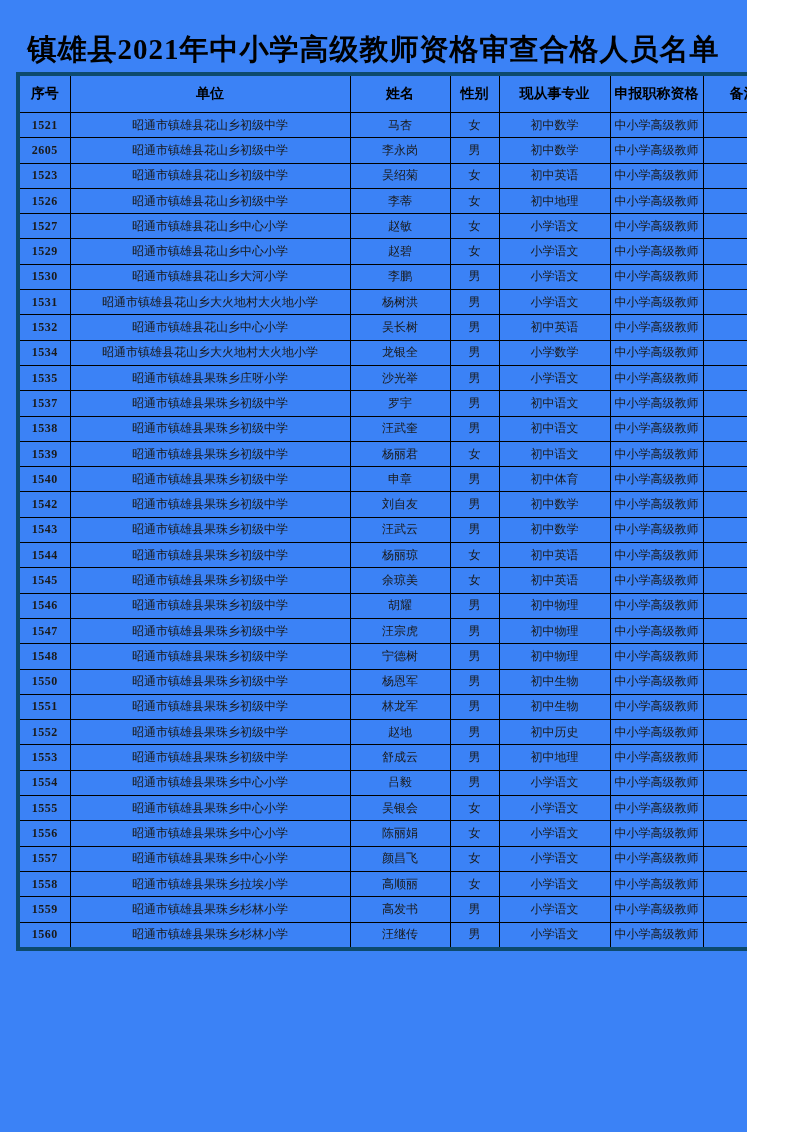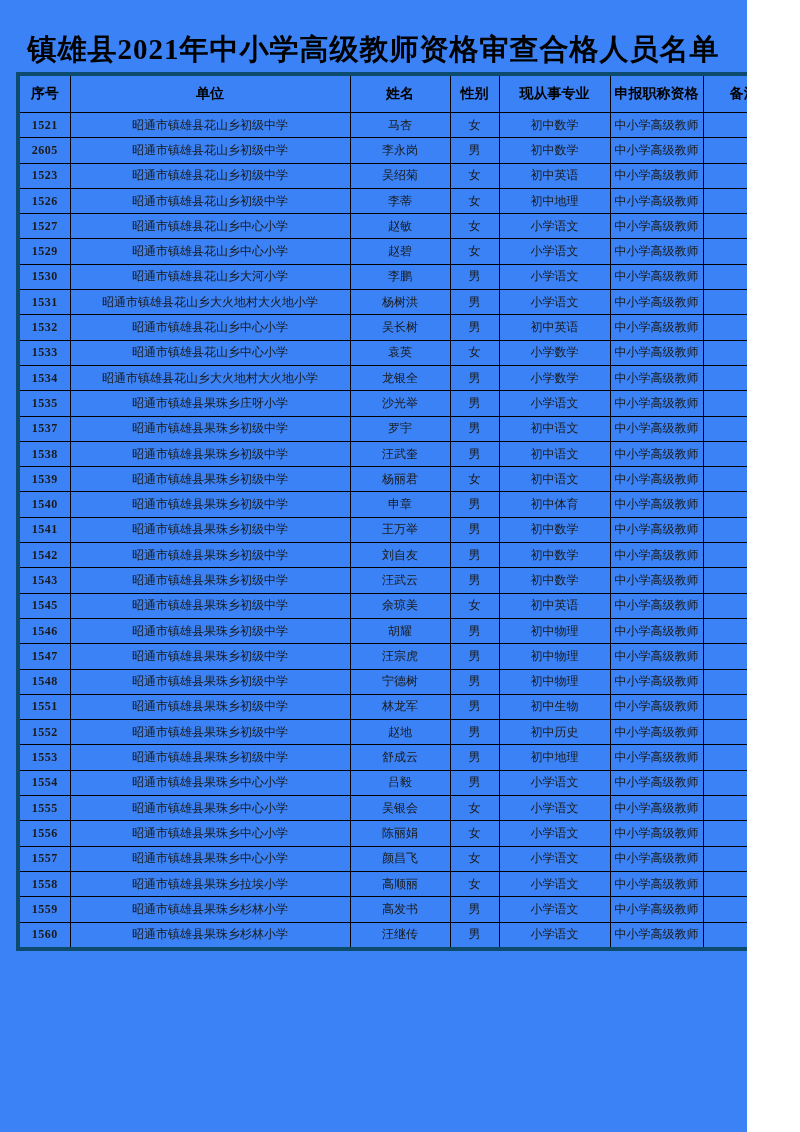--- a/index.html
+++ b/index.html
@@ -166,29 +166,20 @@
         <tr>
           <td class="cell-serial">1532</td>
           <td class="cell-unit">昭通市镇雄县花山乡中心小学</td>
           <td class="cell-name">吴长树</td>
           <td class="cell-gender">男</td>
           <td class="cell-major">初中英语</td>
           <td class="cell-qualification">中小学高级教师</td>
           <td class="cell-remark"></td>
         </tr>
         <tr>
-          <td class="cell-serial">1533</td>
-          <td class="cell-unit">昭通市镇雄县花山乡中心小学</td>
-          <td class="cell-name">袁英</td>
-          <td class="cell-gender">女</td>
-          <td class="cell-major">小学数学</td>
-          <td class="cell-qualification">中小学高级教师</td>
-          <td class="cell-remark"></td>
-        </tr>
-        <tr>
           <td class="cell-serial">1534</td>
           <td class="cell-unit">昭通市镇雄县花山乡大火地村大火地小学</td>
           <td class="cell-name">龙银全</td>
           <td class="cell-gender">男</td>
           <td class="cell-major">小学数学</td>
           <td class="cell-qualification">中小学高级教师</td>
           <td class="cell-remark"></td>
         </tr>
         <tr>
           <td class="cell-serial">1535</td>
@@ -229,43 +220,43 @@
         <tr>
           <td class="cell-serial">1540</td>
           <td class="cell-unit">昭通市镇雄县果珠乡初级中学</td>
           <td class="cell-name">申章</td>
           <td class="cell-gender">男</td>
           <td class="cell-major">初中体育</td>
           <td class="cell-qualification">中小学高级教师</td>
           <td class="cell-remark"></td>
         </tr>
         <tr>
-          <td class="cell-serial">1541</td>
-          <td class="cell-unit">昭通市镇雄县果珠乡初级中学</td>
-          <td class="cell-name">王万举</td>
+          <td class="cell-serial">1542</td>
+          <td class="cell-unit">昭通市镇雄县果珠乡初级中学</td>
+          <td class="cell-name">刘自友</td>
           <td class="cell-gender">男</td>
           <td class="cell-major">初中数学</td>
           <td class="cell-qualification">中小学高级教师</td>
           <td class="cell-remark"></td>
         </tr>
         <tr>
-          <td class="cell-serial">1542</td>
-          <td class="cell-unit">昭通市镇雄县果珠乡初级中学</td>
-          <td class="cell-name">刘自友</td>
+          <td class="cell-serial">1543</td>
+          <td class="cell-unit">昭通市镇雄县果珠乡初级中学</td>
+          <td class="cell-name">汪武云</td>
           <td class="cell-gender">男</td>
           <td class="cell-major">初中数学</td>
           <td class="cell-qualification">中小学高级教师</td>
           <td class="cell-remark"></td>
         </tr>
         <tr>
-          <td class="cell-serial">1543</td>
-          <td class="cell-unit">昭通市镇雄县果珠乡初级中学</td>
-          <td class="cell-name">汪武云</td>
-          <td class="cell-gender">男</td>
-          <td class="cell-major">初中数学</td>
+          <td class="cell-serial">1544</td>
+          <td class="cell-unit">昭通市镇雄县果珠乡初级中学</td>
+          <td class="cell-name">杨丽琼</td>
+          <td class="cell-gender">女</td>
+          <td class="cell-major">初中英语</td>
           <td class="cell-qualification">中小学高级教师</td>
           <td class="cell-remark"></td>
         </tr>
         <tr>
           <td class="cell-serial">1545</td>
           <td class="cell-unit">昭通市镇雄县果珠乡初级中学</td>
           <td class="cell-name">余琼美</td>
           <td class="cell-gender">女</td>
           <td class="cell-major">初中英语</td>
           <td class="cell-qualification">中小学高级教师</td>
@@ -288,20 +279,29 @@
           <td class="cell-major">初中物理</td>
           <td class="cell-qualification">中小学高级教师</td>
           <td class="cell-remark"></td>
         </tr>
         <tr>
           <td class="cell-serial">1548</td>
           <td class="cell-unit">昭通市镇雄县果珠乡初级中学</td>
           <td class="cell-name">宁德树</td>
           <td class="cell-gender">男</td>
           <td class="cell-major">初中物理</td>
+          <td class="cell-qualification">中小学高级教师</td>
+          <td class="cell-remark"></td>
+        </tr>
+        <tr>
+          <td class="cell-serial">1550</td>
+          <td class="cell-unit">昭通市镇雄县果珠乡初级中学</td>
+          <td class="cell-name">杨恩军</td>
+          <td class="cell-gender">男</td>
+          <td class="cell-major">初中生物</td>
           <td class="cell-qualification">中小学高级教师</td>
           <td class="cell-remark"></td>
         </tr>
         <tr>
           <td class="cell-serial">1551</td>
           <td class="cell-unit">昭通市镇雄县果珠乡初级中学</td>
           <td class="cell-name">林龙军</td>
           <td class="cell-gender">男</td>
           <td class="cell-major">初中生物</td>
           <td class="cell-qualification">中小学高级教师</td>

